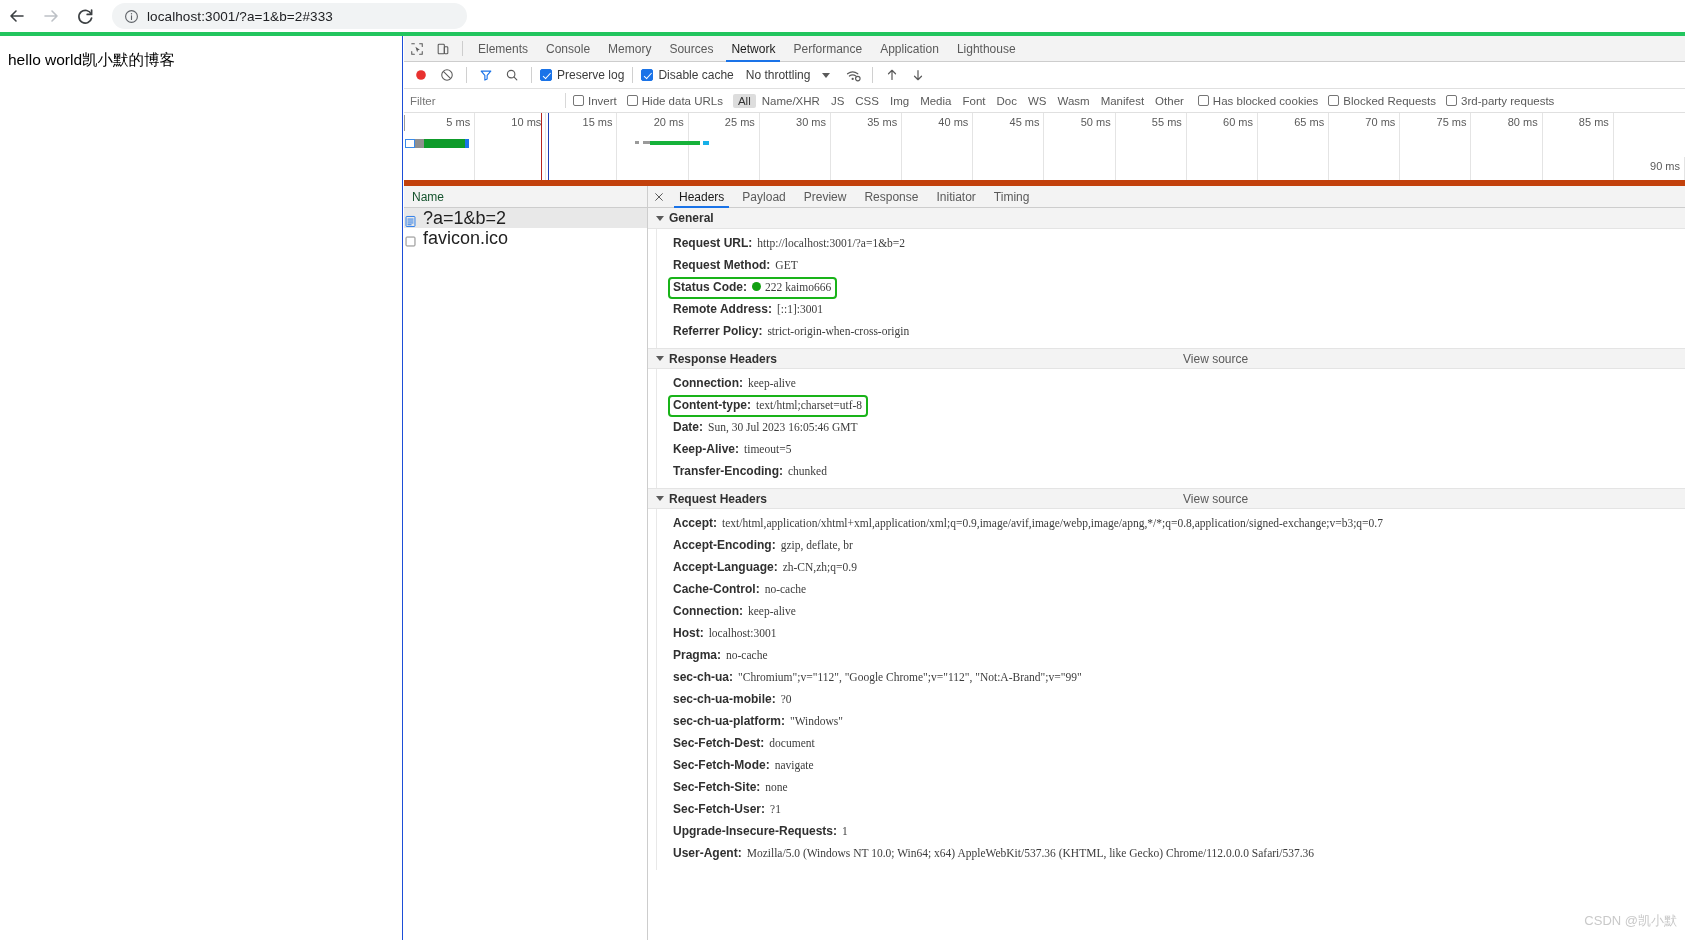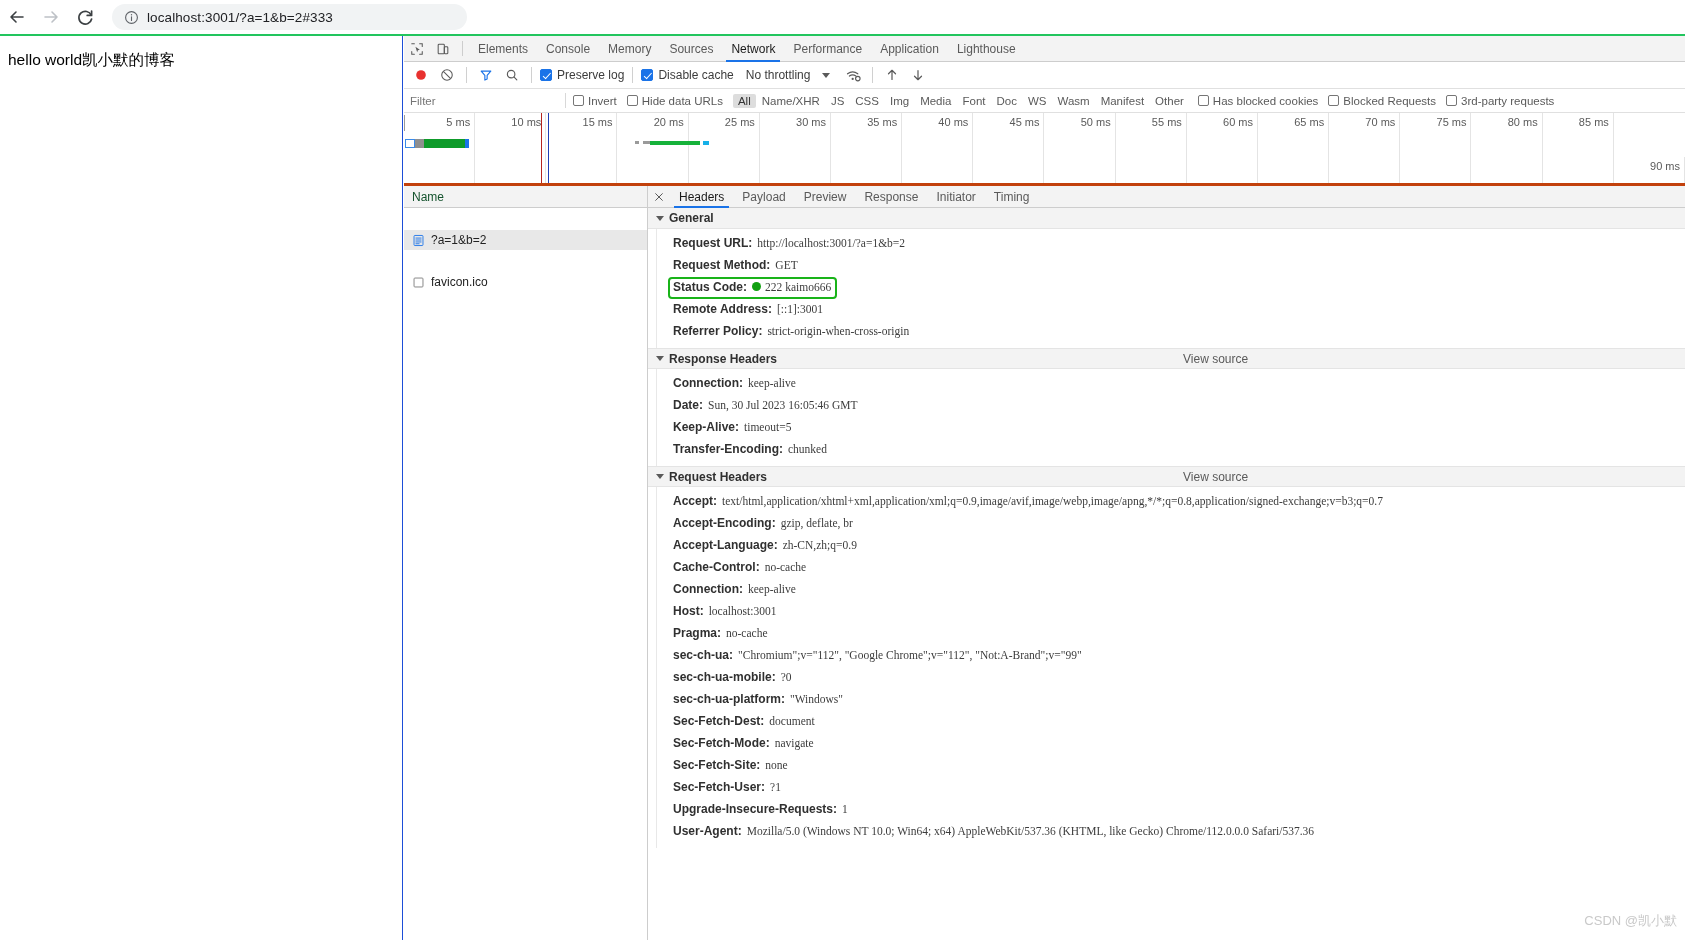--- a/index.html
+++ b/index.html
@@ -8,21 +8,21 @@
     font-family: "Liberation Sans", sans-serif;
     background: #ffffff;
     overflow: hidden;
   }
   body { position: relative; }
 
   
   #browser-toolbar {
     position: absolute; left: 0; top: 0; width: 1685px; height: 36px;
     background: #ffffff;
-    border-bottom: 2px solid #22c55e;
+    border-bottom: 4px solid #22c55e;
     display: flex; align-items: center;
   }
   .nav-btn {
     width: 34px; height: 34px; display: flex; align-items: center; justify-content: center;
     color: #3c4043;
   }
   .nav-btn svg { display: block; }
   .nav-btn.disabled { color: #bdc1c6; }
   #omnibox {
     margin-left: 10px; height: 26px; flex: 1; margin-right: 14px;
@@ -117,21 +117,21 @@
   .fbar-cb .cbx { width: 11px; height: 11px; }
   .rtype {
     padding: 1px 5px; border-radius: 2px; white-space: nowrap;
     font-size: 11.5px; color: #5a5a5a; margin-right: 1px;
   }
   .rtype.sel { background: #dddddd; color: #333; }
 
   
   #dt-overview {
     height: 73px; flex: 0 0 auto; position: relative;
-    background: #fff; border-bottom: 3px solid #c2410c; overflow: hidden;
+    background: #fff; border-bottom: 6px solid #c2410c; overflow: hidden;
   }
   .tl-tick {
     position: absolute; top: 0; height: 73px;
     border-right: 1px solid #e4e4e4;
   }
   .tl-tick-label {
     position: absolute; top: 3px; right: 4px; font-size: 11px; color: #5a5a5a;
     white-space: nowrap;
   }
   #tl-left-edge { position: absolute; left: 0; top: 2px; width: 1px; height: 16px; background: #9a9a9a; }
@@ -146,22 +146,22 @@
   #req-list {
     width: 244px; flex: 0 0 auto; border-right: 1px solid #cdcdcd;
     display: flex; flex-direction: column; background: #fff;
   }
   #req-header {
     height: 22px; background: #f3f3f3; border-bottom: 1px solid #cdcdcd;
     display: flex; align-items: center; padding-left: 8px;
     font-size: 12px; color: #14532d;
   }
   .req-row {
-    height: 20px; display: flex; align-items: center; gap: 6px; padding-left: 8px;
-    font-size: 12px; color: #222; margin-top: 22px;
+    height: 20px; display: flex; align-items: center; gap: 6px; padding-left: 0;
+    font-size: 18px; color: #222;
   }
   .req-row.selected { background: #e8e8e8; }
   .req-ico { width: 13px; height: 13px; flex: 0 0 auto; }
 
   
   #details {
     flex: 1 1 auto; display: flex; flex-direction: column; min-width: 0; background: #fff;
   }
   #det-tabs {
     height: 22px; background: #f3f3f3; border-bottom: 1px solid #cdcdcd;
@@ -568,20 +568,26 @@
           <span class="view-source">View source</span>
         </div>
         <div class="hdr-group" id="grp-resp">
             <div class="hdr-line">
               <span style="display: inline-flex; align-items: baseline;">
                 <span class="hdr-name">Connection:</span>
                 <span class="hdr-val">keep-alive</span>
               </span>
             </div>
             <div class="hdr-line">
+              <span class="hl-box">
+                <span class="hdr-name">Content-type:</span>
+                <span class="hdr-val">text/html;charset=utf-8</span>
+              </span>
+            </div>
+            <div class="hdr-line">
               <span style="display: inline-flex; align-items: baseline;">
                 <span class="hdr-name">Date:</span>
                 <span class="hdr-val">Sun, 30 Jul 2023 16:05:46 GMT</span>
               </span>
             </div>
             <div class="hdr-line">
               <span style="display: inline-flex; align-items: baseline;">
                 <span class="hdr-name">Keep-Alive:</span>
                 <span class="hdr-val">timeout=5</span>
               </span>

